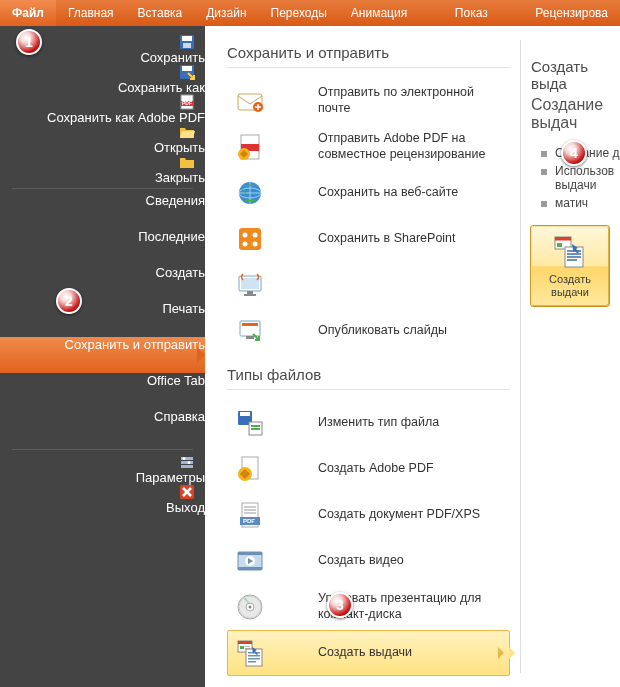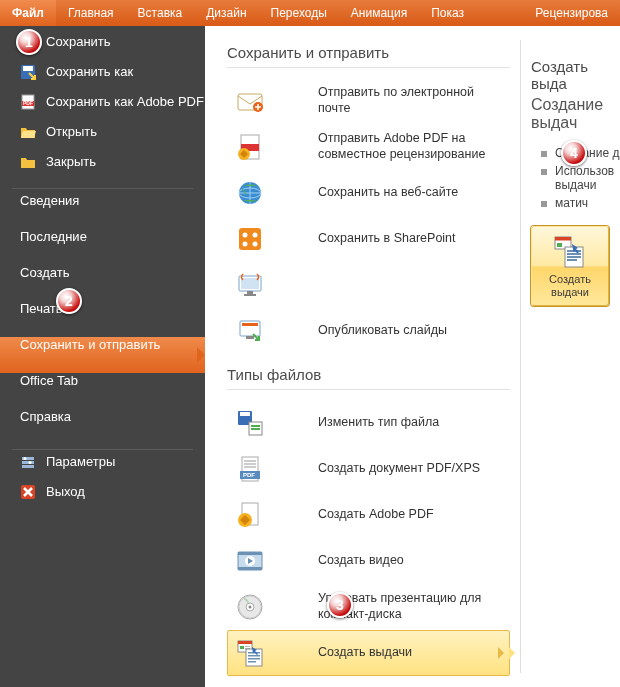--- a/index.html
+++ b/index.html
@@ -20,20 +20,21 @@
     align-items: stretch;
     padding-left: 0;
     color: #fff;
     position: relative;
   }
   .ribbon-tab {
     padding: 0 12px;
     line-height: 26px;
     font-size: 12px;
     cursor: pointer;
+    text-align: center;
   }
   .ribbon-tab.active {
     background: linear-gradient(to bottom, #f18c4f 0%, #e0631e 100%);
     font-weight: bold;
   }
 
   
   .main {
     display: flex;
     height: calc(100% - 26px);
@@ -60,27 +61,28 @@
     flex: 1;
     padding: 18px 0 10px 10px;
     border-left: 1px solid #ddd;
     margin-top: 14px;
     margin-bottom: 14px;
   }
 
   
   .side-item {
     display: flex;
-    align-items: flex-start;
+    align-items: flex-end;
     height: 30px;
     padding-left: 20px;
     color: #fff;
     font-size: 13px;
     cursor: pointer;
     position: relative;
+    flex-direction: column;
   }
   .side-item.tall { height: 36px; }
   .side-item .si-icon {
     width: 16px;
     height: 16px;
     margin-right: 10px;
     display: inline-flex;
     align-items: center;
     justify-content: center;
     flex-shrink: 0;
@@ -417,39 +419,39 @@
               <rect x="14" y="14" width="13" height="13" fill="#fff" stroke="#888"></rect>
               <rect x="16" y="17" width="9" height="2" fill="#4fae4f"></rect>
               <rect x="16" y="20" width="9" height="2" fill="#4fae4f"></rect>
             </svg>
           </span>
         <span class="c-label">Изменить тип файла</span>
       </div>
       <div class="c-item">
         <span class="c-icon">
             <svg width="30" height="30">
+              <rect x="7" y="3" width="16" height="22" fill="#fff" stroke="#aaa"></rect>
+              <circle cx="10" cy="20" r="7" fill="#f5b21e"></circle>
+              <path d="M10 15 l5 5 -5 5 -5-5z" fill="#d3840a"></path>
+            </svg>
+          </span>
+        <span class="c-label">Создать Adobe PDF</span>
+      </div>
+      <div class="c-item">
+        <span class="c-icon">
+            <svg width="30" height="30">
               <rect x="7" y="3" width="16" height="24" fill="#fff" stroke="#aaa"></rect>
               <rect x="9" y="6" width="12" height="2" fill="#ccc"></rect>
               <rect x="9" y="9" width="12" height="2" fill="#ccc"></rect>
               <rect x="9" y="12" width="12" height="2" fill="#ccc"></rect>
               <rect x="5" y="17" width="20" height="8" fill="#5a8bc0"></rect>
               <text x="8" y="23" font-size="6" fill="#fff" font-weight="bold">PDF</text>
             </svg>
           </span>
         <span class="c-label">Создать документ PDF/XPS</span>
-      </div>
-      <div class="c-item">
-        <span class="c-icon">
-            <svg width="30" height="30">
-              <rect x="7" y="3" width="16" height="22" fill="#fff" stroke="#aaa"></rect>
-              <circle cx="10" cy="20" r="7" fill="#f5b21e"></circle>
-              <path d="M10 15 l5 5 -5 5 -5-5z" fill="#d3840a"></path>
-            </svg>
-          </span>
-        <span class="c-label">Создать Adobe PDF</span>
       </div>
       <div class="c-item">
         <span class="c-icon">
             <svg width="30" height="30">
               <rect x="3" y="6" width="24" height="18" rx="1" fill="#c6dced" stroke="#6b92b5"></rect>
               <rect x="3" y="6" width="24" height="3" fill="#6b92b5"></rect>
               <rect x="3" y="21" width="24" height="3" fill="#6b92b5"></rect>
               <circle cx="15" cy="15" r="5" fill="#fff"></circle>
               <path d="M13 12 l5 3 -5 3 z" fill="#6b92b5"></path>
             </svg>

